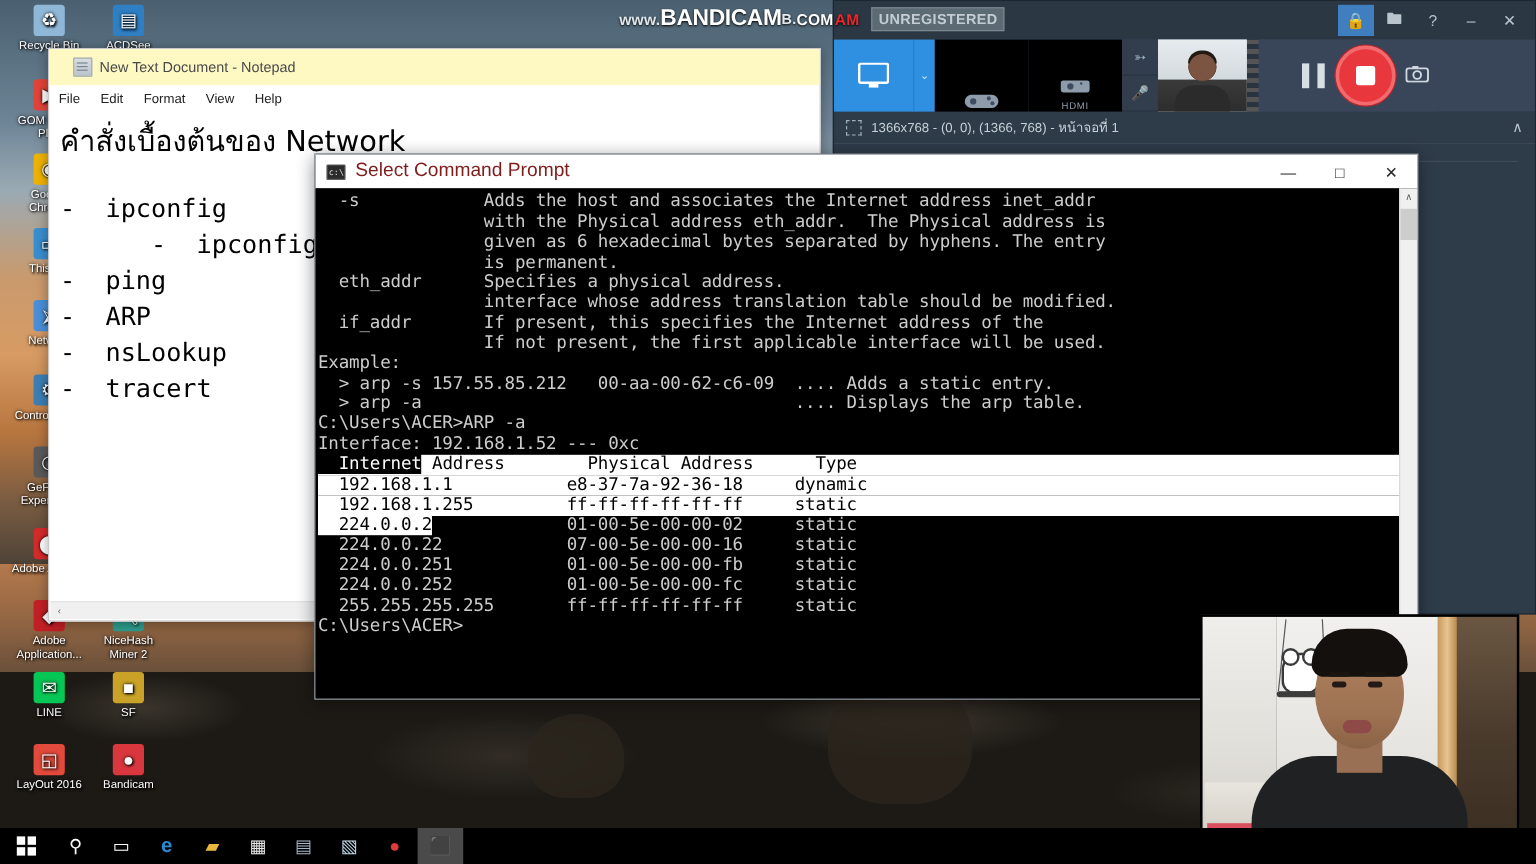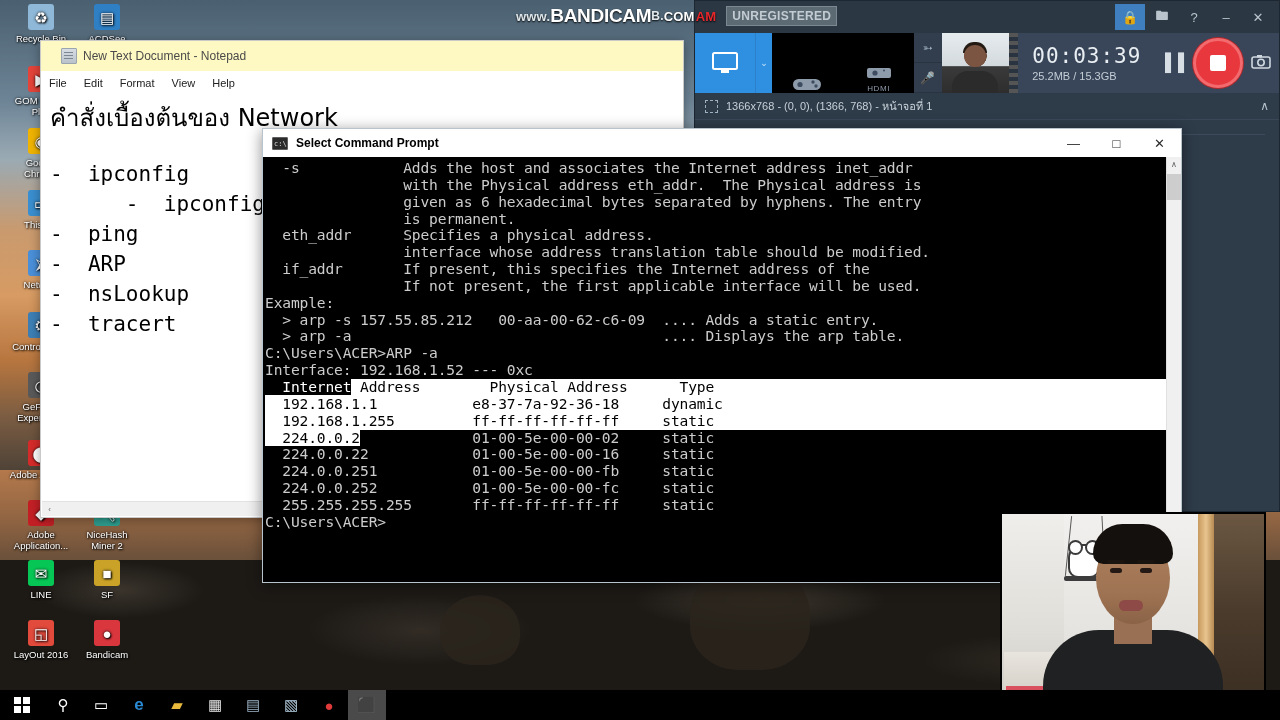--- a/index.html
+++ b/index.html
@@ -265,21 +265,21 @@
   }
   .cmd-title .ico {
     width: 16px; height: 13px; background: #2b2b2b; border: 1px solid #5e5e5e;
     border-radius: 1px; position: relative; flex: none;
   }
   .cmd-title .ico::before {
     content:'c:\\'; position: absolute; left: 1px; top: 0px;
     font-family: "DejaVu Sans Mono", monospace;
     font-size: 7px; color: #d8d8d8; line-height: 12px;
   }
-  .cmd-title .t { font-size: 12px; color: #000000; font-weight: bold; }
+  .cmd-title .t { font-size: 16px; color: #7f1d1d; }
   .cmd-wbtns { margin-left: auto; display: flex; height: 28px; }
   .cmd-wbtn {
     width: 43px; display: flex; align-items: center; justify-content: center;
     font-size: 13px; color: #2b2b2b;
   }
   .cmd-screen {
     position: absolute; left: 0; right: 15px; top: 28px; bottom: 0;
     background: #000; overflow: hidden;
     padding: 3px 0 0 2px;
   }
@@ -526,24 +526,20 @@
       <div class="bc-devices">
         <div class="bc-dev">➳</div>
         <div class="bc-dev">🎤</div>
       </div>
       <div class="bc-preview">
         <div class="hair"></div>
           <div class="head"></div>
           <div class="body"></div>
       </div>
       <div class="bc-filmstrip"></div>
-      <div class="bc-timerblock">
-        <div class="bc-timer">00:03:39</div>
-        <div class="bc-size">25.2MB / 15.3GB</div>
-      </div>
       <div class="bc-ctrls">
         <div class="bc-pause">▐▐</div>
         <div class="bc-rec">
             <span></span>
           </div>
         <div class="bc-cam">
           <svg width="20" height="15" viewBox="0 0 20 15">
             <rect x="1" y="3" width="18" height="11" rx="2" fill="none" stroke="#cfd8df" stroke-width="1.6"></rect>
             <circle cx="10" cy="8.5" r="3.2" fill="none" stroke="#cfd8df" stroke-width="1.6"></circle>
             <rect x="6" y="1" width="5" height="2.5" fill="#cfd8df"></rect>
@@ -630,21 +626,21 @@
         <div class="cmd-line">  &gt; arp -s 157.55.85.212   00-aa-00-62-c6-09  .... Adds a static entry.</div>
         <div class="cmd-line">  &gt; arp -a                                    .... Displays the arp table.</div>
         <div class="cmd-line"></div>
         <div class="cmd-line">C:\Users\ACER&gt;ARP -a</div>
         <div class="cmd-line"></div>
         <div class="cmd-line">Interface: 192.168.1.52 --- 0xc</div>
         <div class="cmd-line sel-full"><span class="inv">  Internet</span><span> Address        Physical Address      Type</span></div>
         <div class="cmd-line sel-full">  192.168.1.1           e8-37-7a-92-36-18     dynamic</div>
         <div class="cmd-line sel-full">  192.168.1.255         ff-ff-ff-ff-ff-ff     static</div>
         <div class="cmd-line"><span class="selspan">  224.0.0.2</span><span>             01-00-5e-00-00-02     static</span></div>
-        <div class="cmd-line">  224.0.0.22            01-00-5e-00-00-16     static</div>
+        <div class="cmd-line">  224.0.0.22            07-00-5e-00-00-16     static</div>
         <div class="cmd-line">  224.0.0.251           01-00-5e-00-00-fb     static</div>
         <div class="cmd-line">  224.0.0.252           01-00-5e-00-00-fc     static</div>
         <div class="cmd-line">  255.255.255.255       ff-ff-ff-ff-ff-ff     static</div>
         <div class="cmd-line"></div>
         <div class="cmd-line">C:\Users\ACER&gt;</div>
       </div>
     <div class="cmd-vscroll">
       <div class="up">∧</div>
       <div class="thumb"></div>
     </div>

